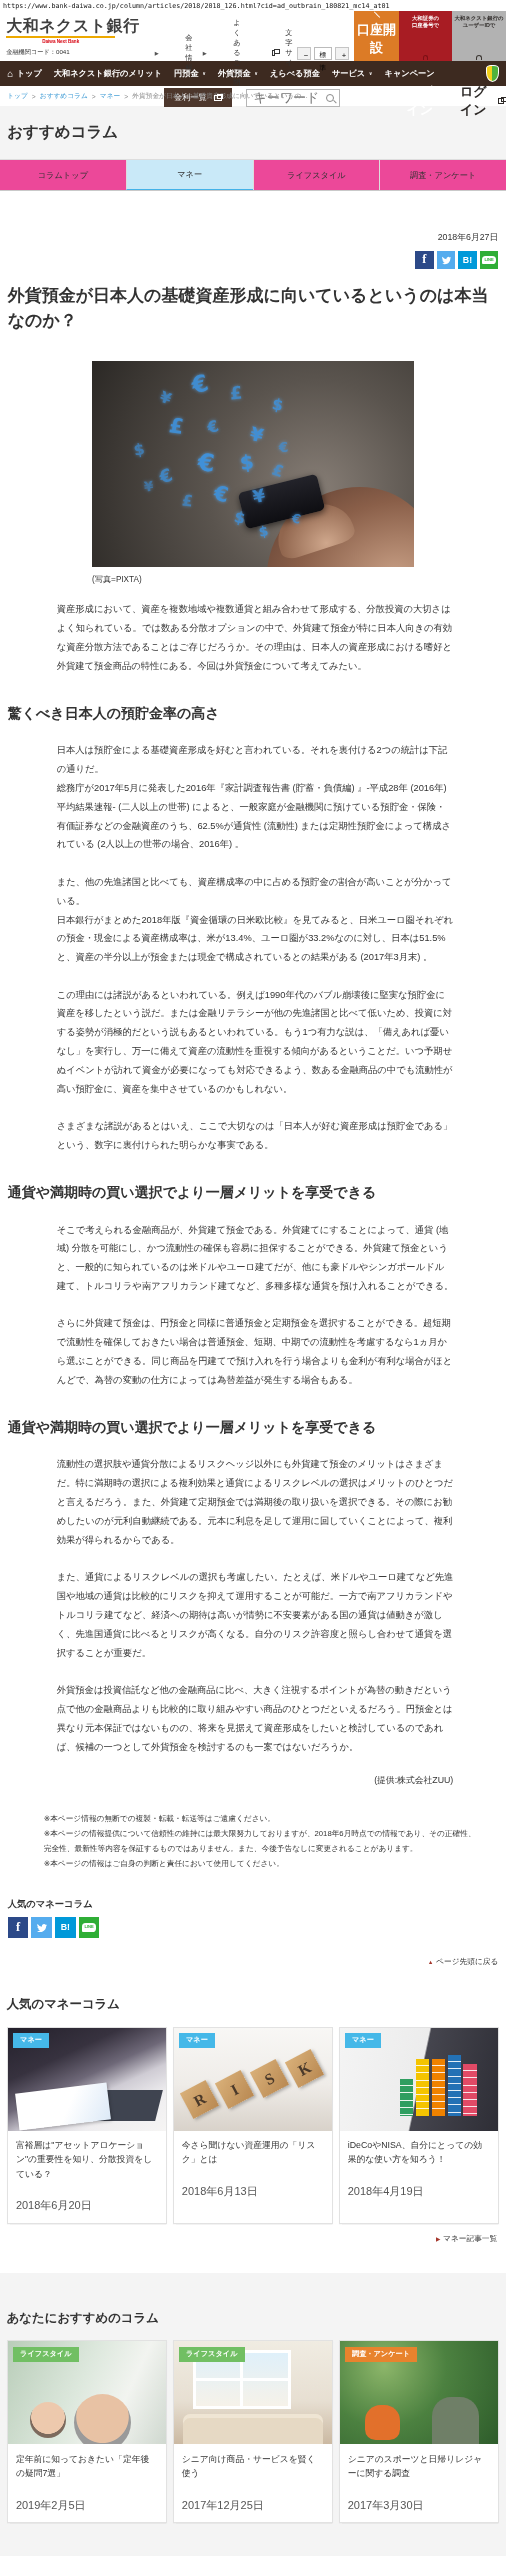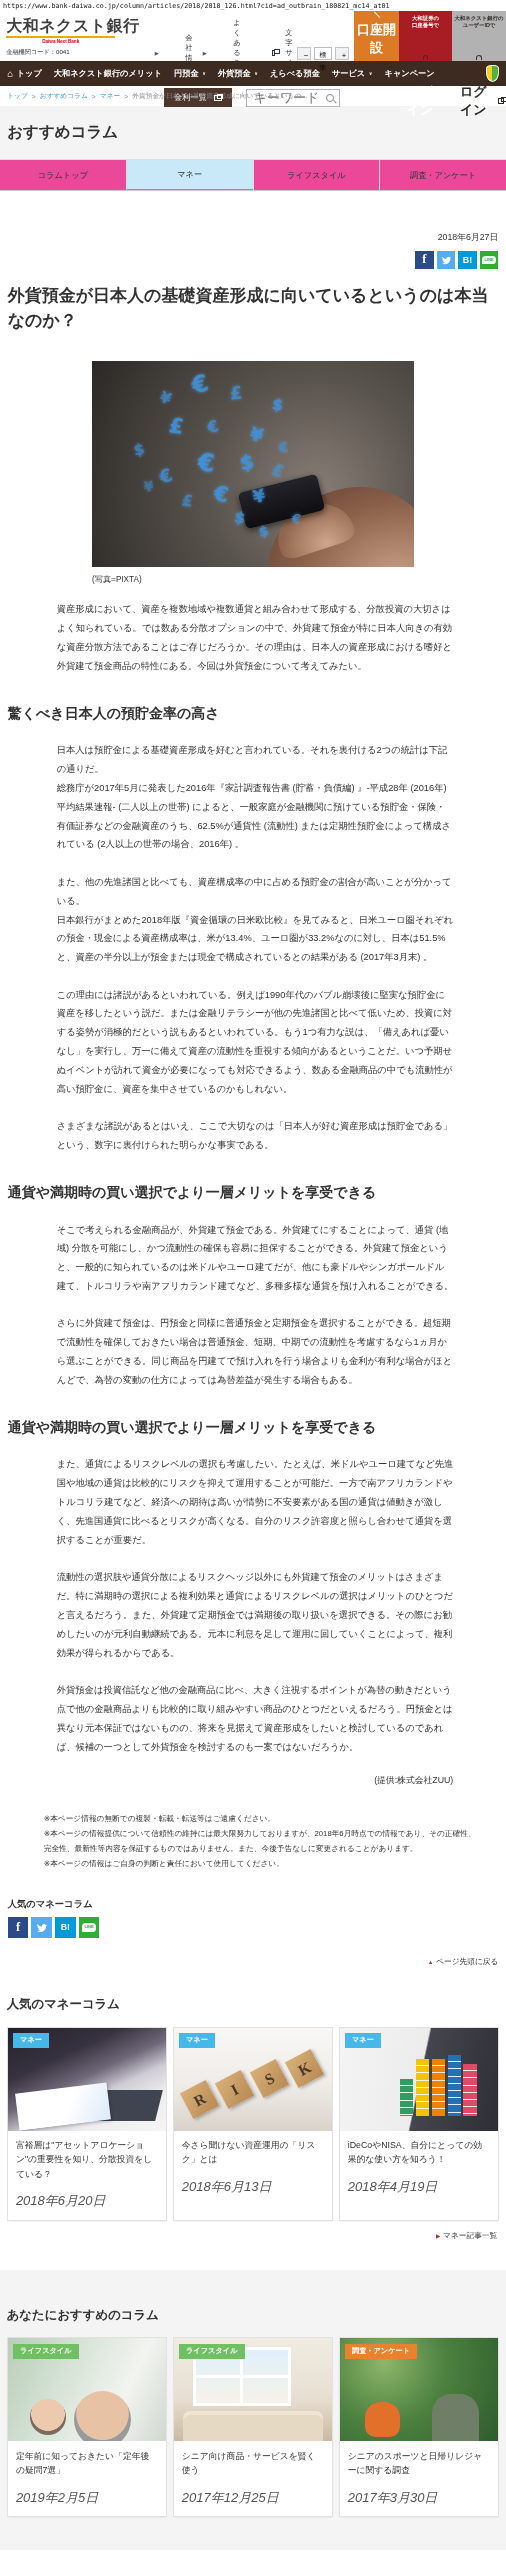--- a/index.html
+++ b/index.html
@@ -94,21 +94,21 @@
   .col-h{font-size:12.4px;font-weight:bold;margin:7.2px 0 13.4px;}
   .cards{display:flex;gap:5.2px;}
   .card{width:161px;background:#fff;border:0.5px solid #e2e2e2;box-sizing:border-box;box-shadow:0 0.5px 1px rgba(0,0,0,.05);}
   .card-img{height:103px;position:relative;overflow:hidden;}
   .badge{position:absolute;top:5.2px;left:5.2px;color:#fff;font-size:7.2px;font-weight:bold;padding:2.6px 7.2px;z-index:3;}
   .bg-money{background:#45b8e8;}
   .bg-life{background:#71bf63;}
   .bg-survey{background:#e8832d;}
   .card-body{padding:7.2px 8.2px 9.3px;}
   .card-title{font-size:8.8px;line-height:1.65;margin:0;}
-  .card-date{font-size:13px;color:#555;margin-top:11px;font-style:italic;}
+  .card-date{font-size:11px;color:#555;margin-top:17px;}
   .more-link{text-align:right;font-size:7.7px;padding:10.3px 2.1px 4.1px;}
 
   
   .img-allocation{background:linear-gradient(155deg,#23202b 0%,#37323f 30%,#6e6878 48%,#cfccd4 62%,#efeef0 78%,#f6f5f4 100%);}
   .img-allocation::before{content:"";position:absolute;right:5%;bottom:9%;width:40%;height:30%;background:#3f4450;transform:skewX(-14deg);}
   .img-allocation::after{content:"";position:absolute;left:6%;bottom:5%;width:58%;height:36%;background:linear-gradient(120deg,#fff 55%,#dce9f7 100%);transform:rotate(-7deg);box-shadow:1px 1.5px 3.1px rgba(0,0,0,.25);}
   .img-risk{background:linear-gradient(180deg,#f8f7f5 0%,#efece8 55%,#d8d2ca 100%);}
   .risk-tile{position:absolute;width:29px;height:29px;background:linear-gradient(145deg,#d9b079,#b98952);display:flex;align-items:center;justify-content:center;font-weight:bold;font-size:15.5px;color:#4a3category;color:#4a392a;transform:rotate(-28deg);box-shadow:1.5px 2.1px 3.1px rgba(0,0,0,.25);font-family:"Liberation Serif",serif;}
   .img-ideco{background:linear-gradient(102deg,#f4f4f4 0%,#ececec 50%,#45454e 51%,#2e2e36 100%);}
   .blockcol{position:absolute;bottom:14%;width:13.4px;}
@@ -297,22 +297,22 @@
   <p class="body-p">また、他の先進諸国と比べても、資産構成率の中に占める預貯金の割合が高いことが分かっている。
 日本銀行がまとめた2018年版『資金循環の日米欧比較』を見てみると、日米ユーロ圏それぞれの預金・現金による資産構成率は、米が13.4%、ユーロ圏が33.2%なのに対し、日本は51.5%と、資産の半分以上が預金または現金で構成されているとの結果がある (2017年3月末) 。</p>
   <p class="body-p">この理由には諸説があるといわれている。例えば1990年代のバブル崩壊後に堅実な預貯金に資産を移したという説だ。または金融リテラシーが他の先進諸国と比べて低いため、投資に対する姿勢が消極的だという説もあるといわれている。もう1つ有力な説は、「備えあれば憂いなし」を実行し、万一に備えて資産の流動性を重視する傾向があるということだ。いつ予期せぬイベントが訪れて資金が必要になっても対応できるよう、数ある金融商品の中でも流動性が高い預貯金に、資産を集中させているのかもしれない。</p>
   <p class="body-p">さまざまな諸説があるとはいえ、ここで大切なのは「日本人が好む資産形成は預貯金である」という、数字に裏付けられた明らかな事実である。</p>
 
   <h2 class="sec-h">通貨や満期時の買い選択でより一層メリットを享受できる</h2>
   <p class="body-p">そこで考えられる金融商品が、外貨建て預金である。外貨建てにすることによって、通貨 (地域) 分散を可能にし、かつ流動性の確保も容易に担保することができる。外貨建て預金というと、一般的に知られているのは米ドルやユーロ建てだが、他にも豪ドルやシンガポールドル建て、トルコリラや南アフリカランド建てなど、多種多様な通貨を預け入れることができる。</p>
   <p class="body-p">さらに外貨建て預金は、円預金と同様に普通預金と定期預金を選択することができる。超短期で流動性を確保しておきたい場合は普通預金、短期、中期での流動性を考慮するなら1ヵ月から選ぶことができる。同じ商品を円建てで預け入れを行う場合よりも金利が有利な場合がほとんどで、為替の変動の仕方によっては為替差益が発生する場合もある。</p>
 
   <h2 class="sec-h">通貨や満期時の買い選択でより一層メリットを享受できる</h2>
+  <p class="body-p">流動性の選択肢や通貨分散によるリスクヘッジ以外にも外貨建て預金のメリットはさまざまだ。特に満期時の選択による複利効果と通貨によるリスクレベルの選択はメリットのひとつだと言えるだろう。また、外貨建て定期預金では満期後の取り扱いを選択できる。その際にお勧めしたいのが元利自動継続である。元本に利息を足して運用に回していくことによって、複利効果が得られるからである。</p>
   <p class="body-p">また、通貨によるリスクレベルの選択も考慮したい。たとえば、米ドルやユーロ建てなど先進国や地域の通貨は比較的にリスクを抑えて運用することが可能だ。一方で南アフリカランドやトルコリラ建てなど、経済への期待は高いが情勢に不安要素がある国の通貨は値動きが激しく、先進国通貨に比べるとリスクが高くなる。自分のリスク許容度と照らし合わせて通貨を選択することが重要だ。</p>
-  <p class="body-p">流動性の選択肢や通貨分散によるリスクヘッジ以外にも外貨建て預金のメリットはさまざまだ。特に満期時の選択による複利効果と通貨によるリスクレベルの選択はメリットのひとつだと言えるだろう。また、外貨建て定期預金では満期後の取り扱いを選択できる。その際にお勧めしたいのが元利自動継続である。元本に利息を足して運用に回していくことによって、複利効果が得られるからである。</p>
   <p class="body-p">外貨預金は投資信託など他の金融商品に比べ、大きく注視するポイントが為替の動きだという点で他の金融商品よりも比較的に取り組みやすい商品のひとつだといえるだろう。円預金とは異なり元本保証ではないものの、将来を見据えて資産形成をしたいと検討しているのであれば、候補の一つとして外貨預金を検討するのも一案ではないだろうか。</p>
 
   <div class="credit">(提供:株式会社ZUU)</div>
 
   <div class="notes">
     <div>※本ページ情報の無断での複製・転載・転送等はご遠慮ください。</div>
     <div>※本ページの情報提供について信頼性の維持には最大限努力しておりますが、2018年6月時点での情報であり、その正確性、完全性、最新性等内容を保証するものではありません。また、今後予告なしに変更されることがあります。</div>
     <div>※本ページの情報はご自身の判断と責任において使用してください。</div>
   </div>
 

